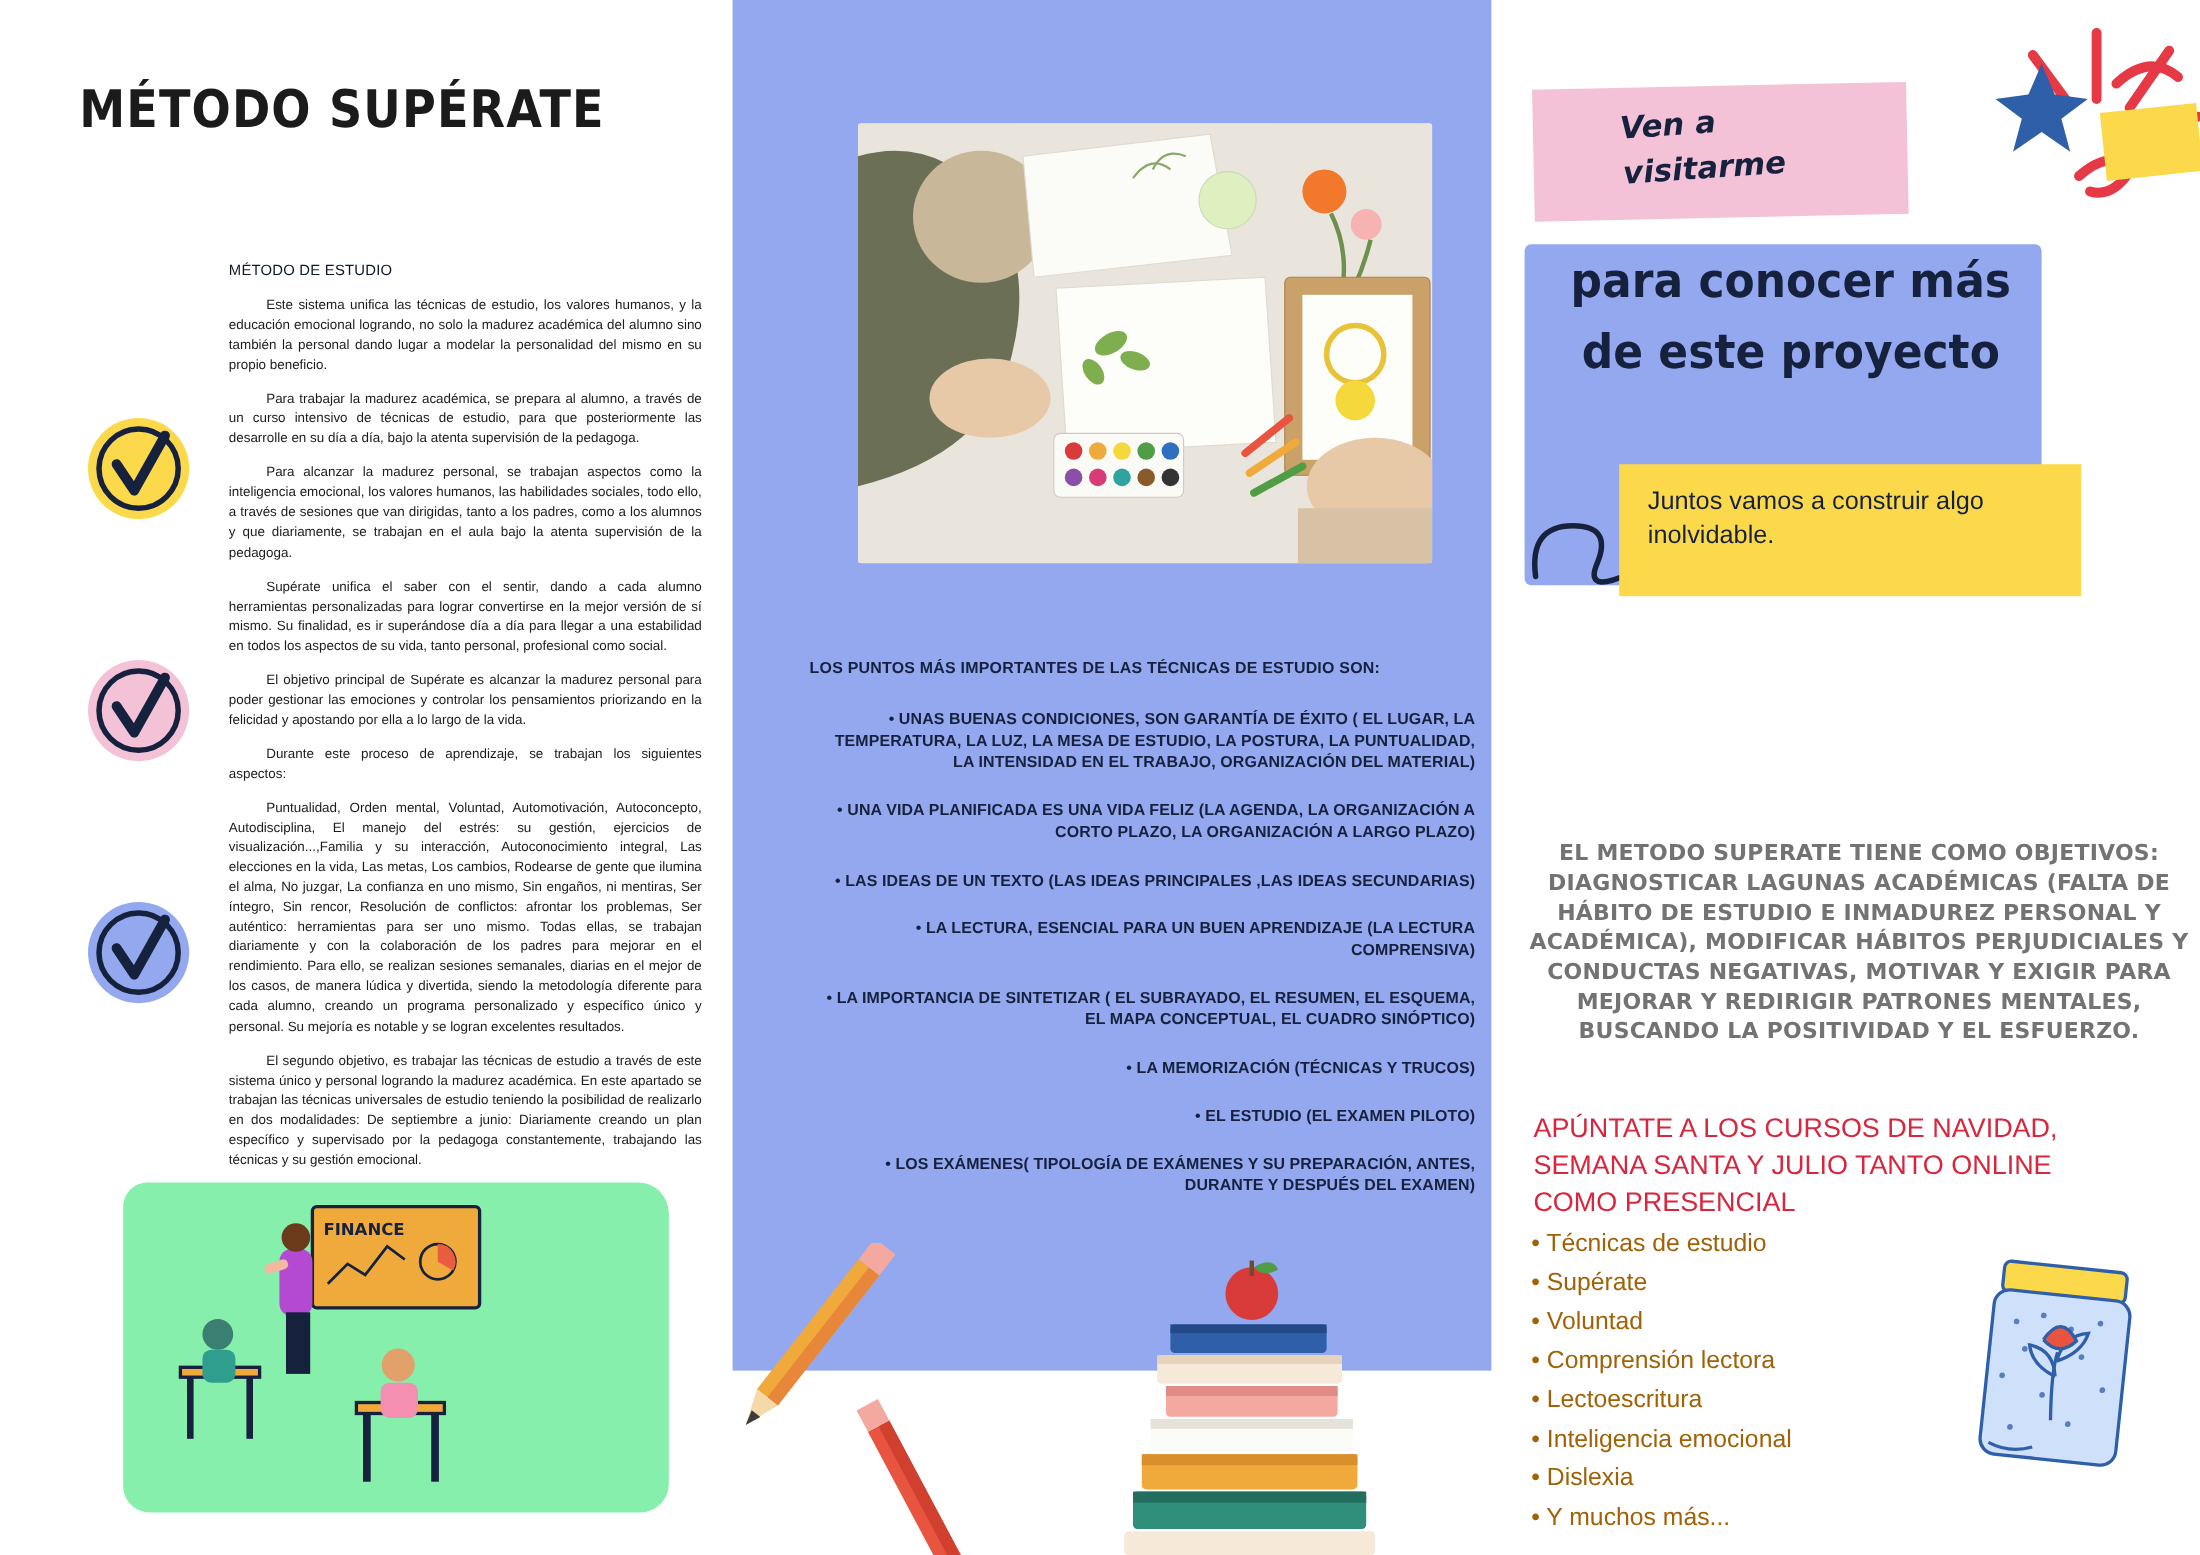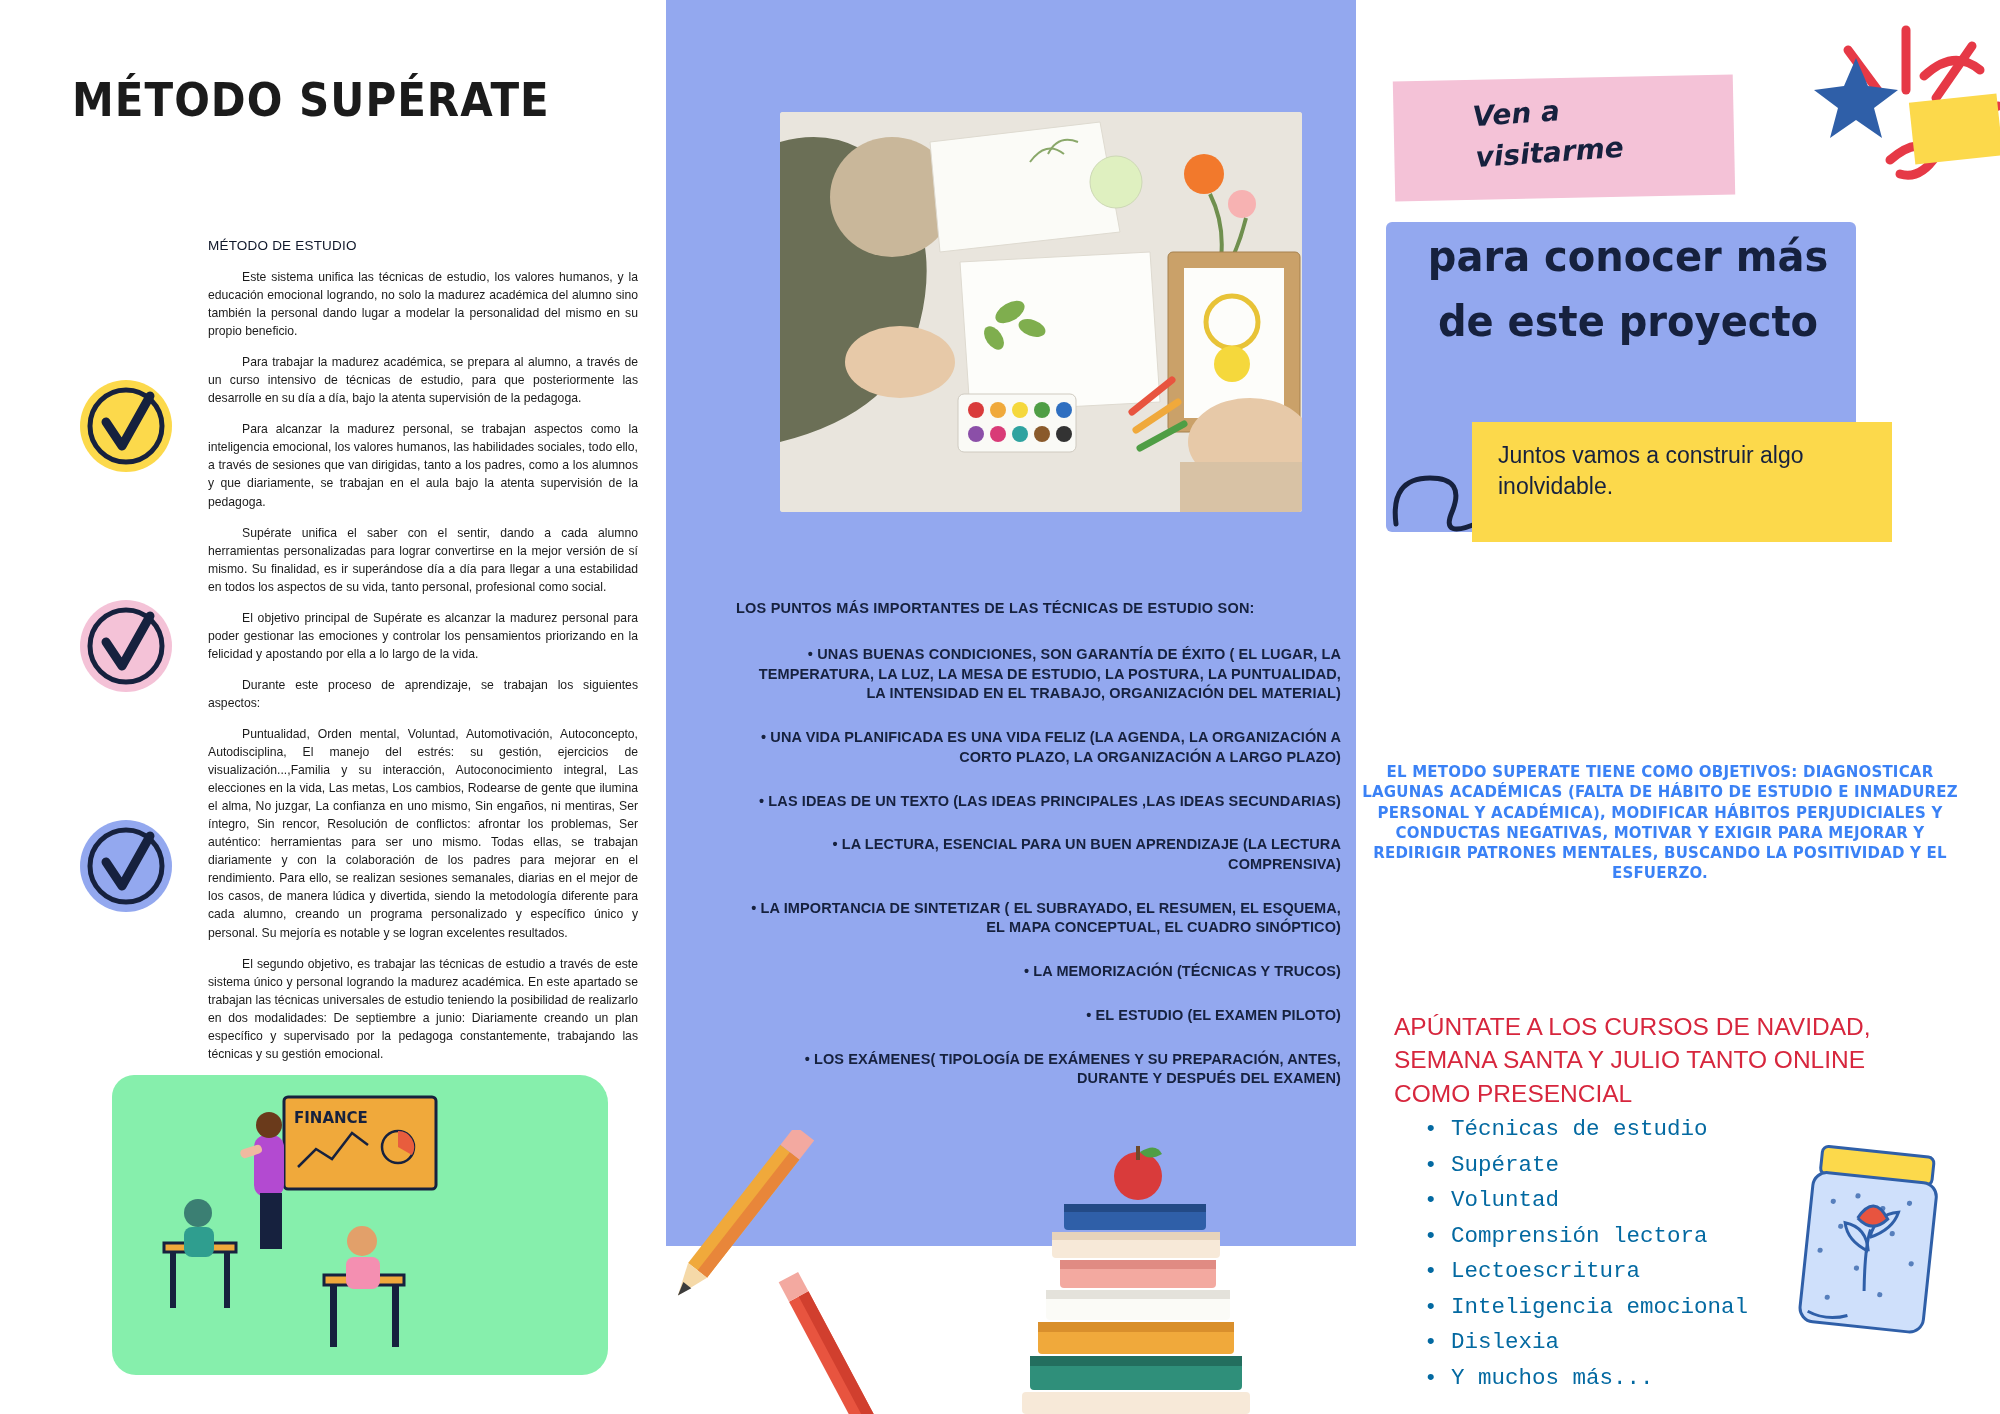--- a/index.html
+++ b/index.html
@@ -171,45 +171,44 @@
     position:absolute;
     left:142px; top:440px;
     width:380px;
     text-align:left;
     font-size:23px;
     line-height:1.36;
     color:#16213e;
   }
   .objetivos {
     position:absolute;
-    left:4px; top:762px;
+    left:34px; top:762px;
     width:600px;
     text-align:center;
     font-family:"DejaVu Sans", sans-serif;
     font-weight:700;
-    font-size:15px;
+    font-size:20px;
     line-height:1.35;
-    color:#3b82f6;
+    color:#737373;
     letter-spacing:.2px;
   }
   .cursos-head {
     position:absolute;
     left:38px; top:1010px;
     width:540px;
     font-size:24.5px;
     line-height:1.36;
     color:#d7263d;
     font-weight:500;
   }
   .cursos-list {
     position:absolute;
-    left:68px; top:1112px;
+    left:36px; top:1112px;
     margin:0; padding:0;
-    color:#0369a1;
-    font-family:Liberation Mono, monospace;
+    color:#a16207;
   }
   .cursos-list li {
     list-style:none;
     font-size:22.5px;
     line-height:1.58;
   }
   .cursos-list li::before { content:"• "; }
   .jar { position:absolute; left:430px; top:1120px; }
 
   .decor { position:absolute; }

